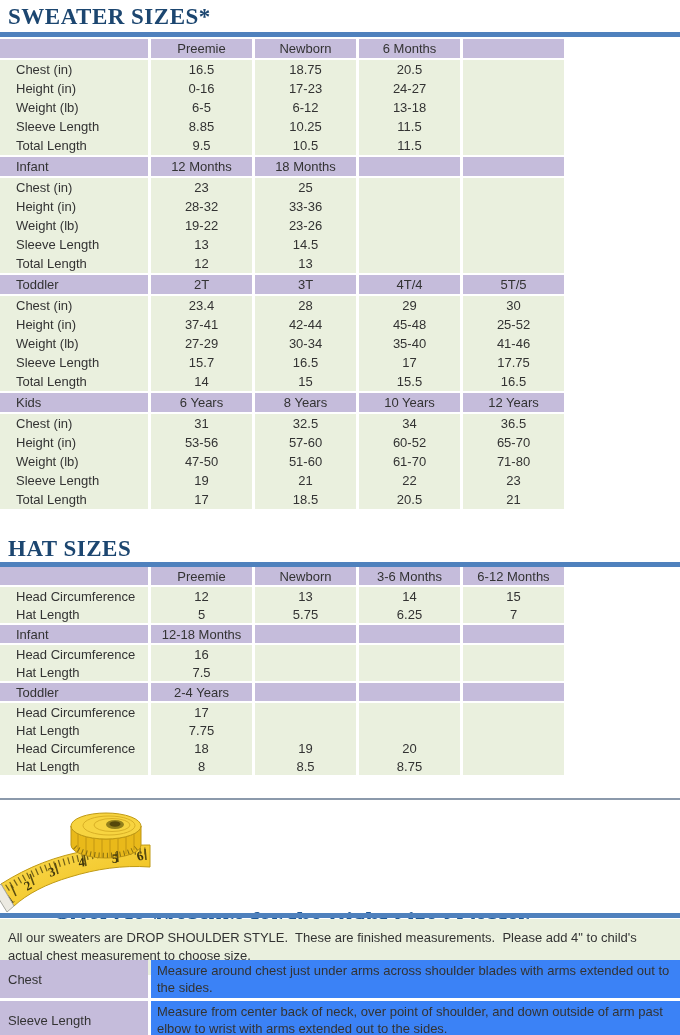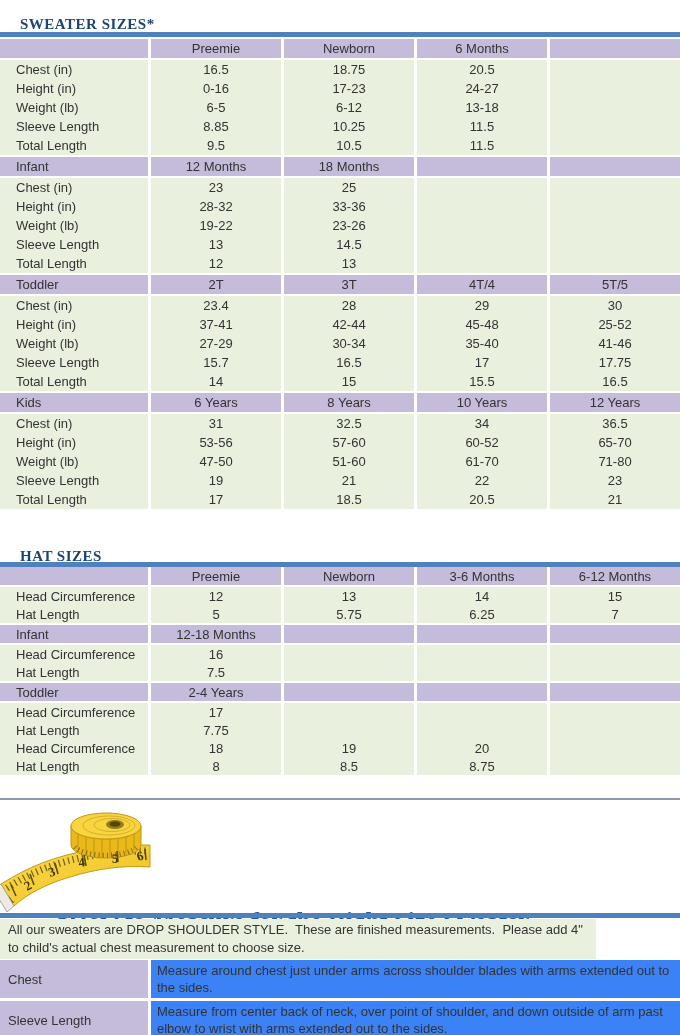--- a/index.html
+++ b/index.html
@@ -1,35 +1,35 @@
 <!DOCTYPE html>
 <html><head>
 <meta charset="utf-8">
 <style>
   html,body{margin:0;padding:0;background:#ffffff;}
   .page{position:relative;width:680px;height:1035px;overflow:hidden;background:#fff;
         font-family:"Liberation Sans",sans-serif;color:#333;}
-  .doc-title{position:absolute;left:8px;margin:12px;font-family:"Liberation Serif",serif;
-        font-weight:bold;font-size:15px;letter-spacing:.5px;color:#1c4670;white-space:nowrap;}
+  .doc-title{position:absolute;left:8px;margin:0;font-family:"Liberation Serif",serif;
+        font-weight:bold;font-size:23px;letter-spacing:.5px;color:#1c4670;white-space:nowrap;}
   .rule{position:absolute;left:0;width:680px;height:5px;background:#4f81bd;}
-  .sizing-table{position:absolute;left:0;width:680px;}
+  .sizing-table{position:absolute;left:0;width:564px;}
   .trow{display:flex;gap:3px;height:19px;}
   .hat .trow{height:18px;}
   .trow.purple{margin:2px 0;}
   .cell{display:flex;align-items:center;font-size:13px;color:#333333;overflow:hidden;}
   .cell.label{width:148px;min-width:148px;box-sizing:border-box;padding-left:16px;background:#eaf0de;}
   .cell.data{flex:1;justify-content:center;background:#eaf0de;}
   .purple .cell{background:#c5bcdb;}
   .hat-bottom-line{position:absolute;left:0;top:798px;width:680px;height:2px;background:#8b99ab;}
   .tape{position:absolute;left:0;top:805px;}
   .measure-heading{position:absolute;left:40px;top:892px;margin:16px;font-family:"Liberation Serif",serif;
         font-weight:bold;font-size:25px;color:#1f5795;white-space:nowrap;}
   .rule3{top:913px;}
-  .intro{position:absolute;left:0;top:919px;width:596px;box-sizing:border-box;background:#eaf0de;
-        padding:2px 8px;font-size:13px;line-height:18px;color:#333;white-space:pre-wrap;}
+  .intro{position:absolute;left:0;top:919px;width:680px;box-sizing:border-box;background:#eaf0de;
+        padding:10px 8px;font-size:13px;line-height:18px;color:#333;white-space:pre-wrap;}
   .mrow{position:absolute;left:0;width:680px;display:flex;gap:3px;}
   .mrow.chest{top:960px;height:38px;}
   .mrow.sleeve{top:1001px;height:38px;}
   .mlabel{width:148px;min-width:148px;box-sizing:border-box;padding-left:8px;background:#c5bcdb;
         display:flex;align-items:center;font-size:13px;color:#333;}
   .mdesc{flex:1;background:#3b82f6;box-sizing:border-box;padding:1px 6px;font-size:13px;
         line-height:17.5px;color:#333;display:flex;align-items:center;white-space:pre-wrap;}
 </style>
 </head>
 <body>

